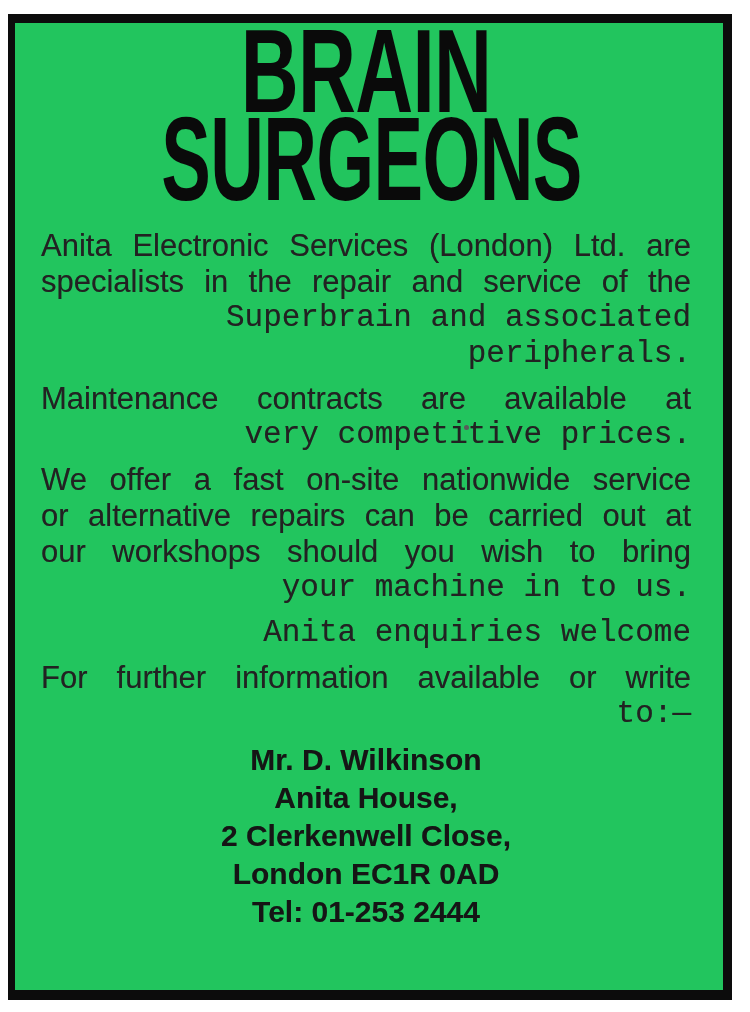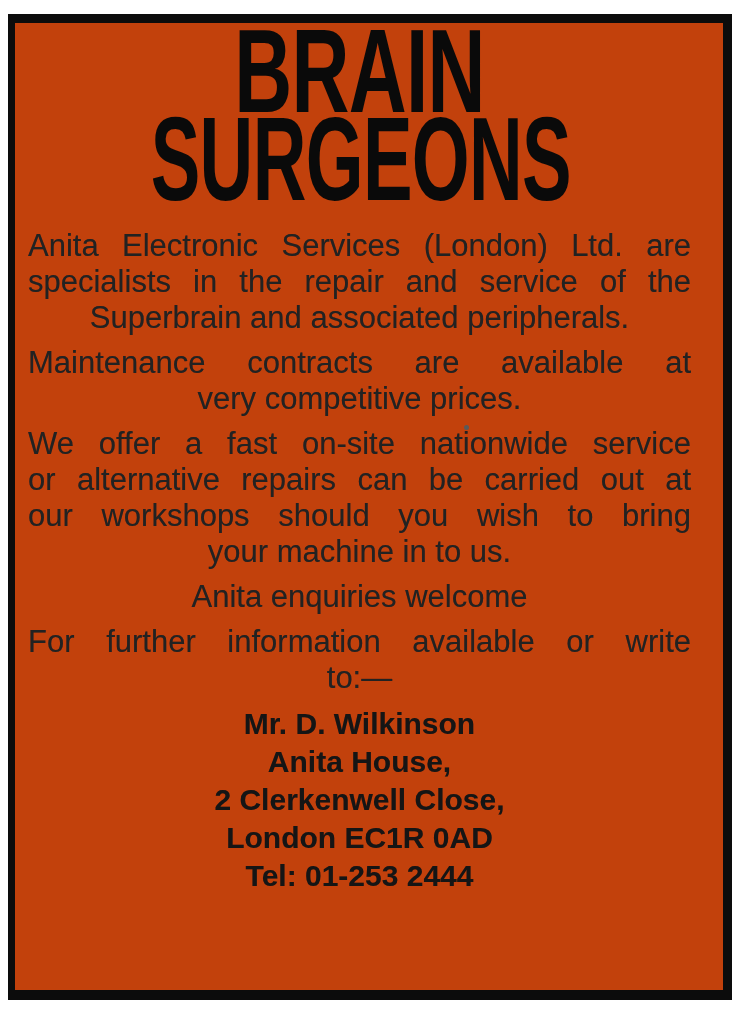--- a/index.html
+++ b/index.html
@@ -14,22 +14,22 @@
   }
   .frame {
     position: absolute;
     left: 8px;
     top: 14px;
     width: 724px;
     height: 986px;
     border-style: solid;
     border-color: #0c0c0c;
     border-width: 9px 9px 10px 7px;
-    background: #c2410c;
-    padding: 0 32px 0 13px;
+    background: #22c55e;
+    padding: 0 32px 0 26px;
     filter: blur(0.3px);
   }
   .ad-title {
     margin-top: 4px;
     text-align: center;
     color: #0a0a0a;
     font-weight: bold;
     font-size: 118px;
     letter-spacing: -1px;
   }
@@ -42,21 +42,21 @@
   .tline-2 { transform: scaleX(0.63); transform-origin: 50% 50%; }
   .body-copy {
     margin-top: 25px;
     color: #222222;
     font-size: 31px;
     text-shadow: 0 0 0.6px rgba(40,40,40,0.45);
   }
   .para { margin-bottom: 9px; }
   .para .line { line-height: 36px; }
   .jline { text-align: justify; text-align-last: justify; }
-  .lline { text-align: center; }
+  .lline { text-align: right; font-family: Liberation Mono, monospace; }
   .contact {
     margin-top: 0;
     text-align: center;
     font-weight: bold;
     color: #151515;
     font-size: 30px;
     text-shadow: 0 0 0.6px rgba(30,30,30,0.4);
   }
   .contact .cline { line-height: 38px; display: block; }
   .speck {

